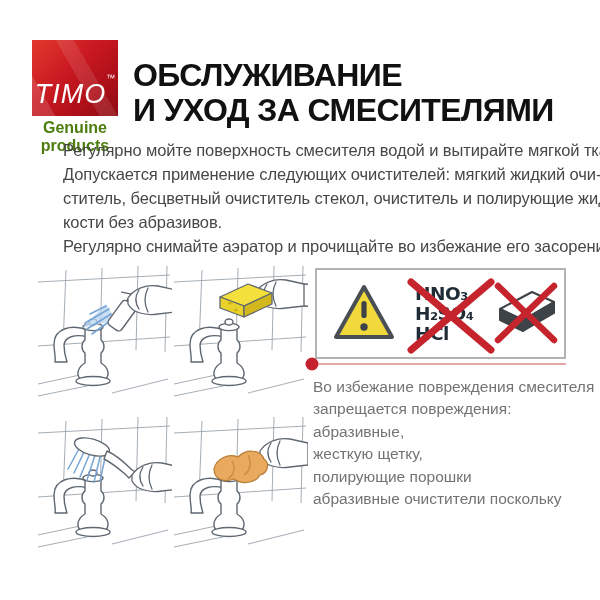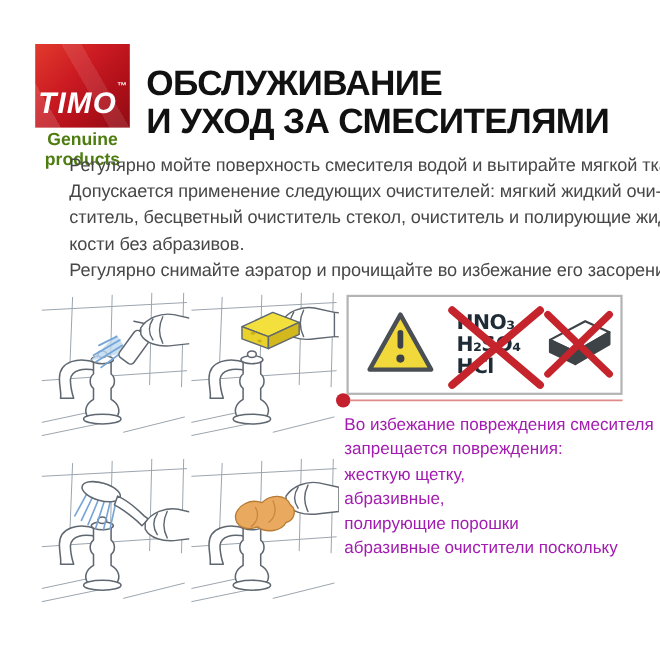--- a/index.html
+++ b/index.html
@@ -6,21 +6,21 @@
   html,body { width:600px; height:600px; background:#ffffff; font-family:"Liberation Sans", sans-serif; }
   .page { position:relative; width:600px; height:600px; overflow:hidden; background:#fff; }
 
   
   .logo { position:absolute; left:32px; top:40px; width:86px; }
   .logo-square { width:86px; height:76px; position:relative;
     background:linear-gradient(135deg,#e13a2d 0%,#cb1a22 40%,#b01019 70%,#8f0c14 100%); }
   .logo-square::before { content:""; position:absolute; inset:0;
     background:linear-gradient(60deg, rgba(255,255,255,.14) 0 18%, transparent 18% 52%, rgba(255,255,255,.10) 52% 66%, transparent 66%); }
   .logo-brand { position:absolute; left:0; right:0; bottom:6px; text-align:center;
-    color:#fff; font-weight:bold; font-style:italic; font-size:27px; letter-spacing:1px; }
+    color:#fff; font-weight:normal; font-style:italic; font-size:27px; letter-spacing:1px; }
   .logo-tm { font-size:9px; font-style:normal; vertical-align:top; position:relative; top:-6px; letter-spacing:0; }
   .logo-tagline { margin-top:3px; text-align:center; font-size:16px; font-weight:bold; color:#4d7c0f; }
 
   
   .title { position:absolute; left:133px; top:42px; color:#111; font-weight:bold;
     font-size:32px; line-height:35px; letter-spacing:-0.6px;margin-top:16px; }
 
   
   .intro { position:absolute; left:63px; top:138px; color:#474747;
     font-size:16.5px; line-height:24px; letter-spacing:-0.1px; }
@@ -39,21 +39,21 @@
     font-family:"DejaVu Sans", sans-serif; font-weight:bold; font-size:18.5px;
     line-height:20px; color:#1f2b36; letter-spacing:-0.5px; }
   .x-overlay { position:absolute; pointer-events:none; }
   .chem-x { left:-12px; top:-10px; width:96px; height:84px; }
   .sponge-wrap { position:relative; margin-left:10px; width:76px; height:76px; }
 
   
   .divider { position:absolute; left:303px; top:356px; }
 
   
-  .prohibitions { position:absolute; left:313px; top:376px; color:#a21caf;
+  .prohibitions { position:absolute; left:313px; top:376px; color:#737373;
     font-size:15.5px; line-height:22.4px; }
   .prohibitions div { white-space:nowrap; }
 </style>
 </head>
 <body>
 
 <div class="page">
 
   <svg width="0" height="0" style="position:absolute" aria-hidden="true">
     <defs>
@@ -210,19 +210,19 @@
   </div>
 
   <svg class="divider" width="264" height="16">
     <circle cx="9" cy="8" r="6.5" fill="#C5202E"></circle>
     <line x1="15" y1="8" x2="263" y2="8" stroke="#E08A8A" stroke-width="1.5"></line>
   </svg>
 
   <div class="prohibitions">
     <div>Во избежание повреждения смесителя</div>
     <div>запрещается повреждения:</div>
+    <div>абразивные,</div>
     <div>жесткую щетку,</div>
-    <div>абразивные,</div>
     <div>полирующие порошки</div>
     <div>абразивные очистители поскольку</div>
   </div>
 
 </div>
 
 </body></html>

